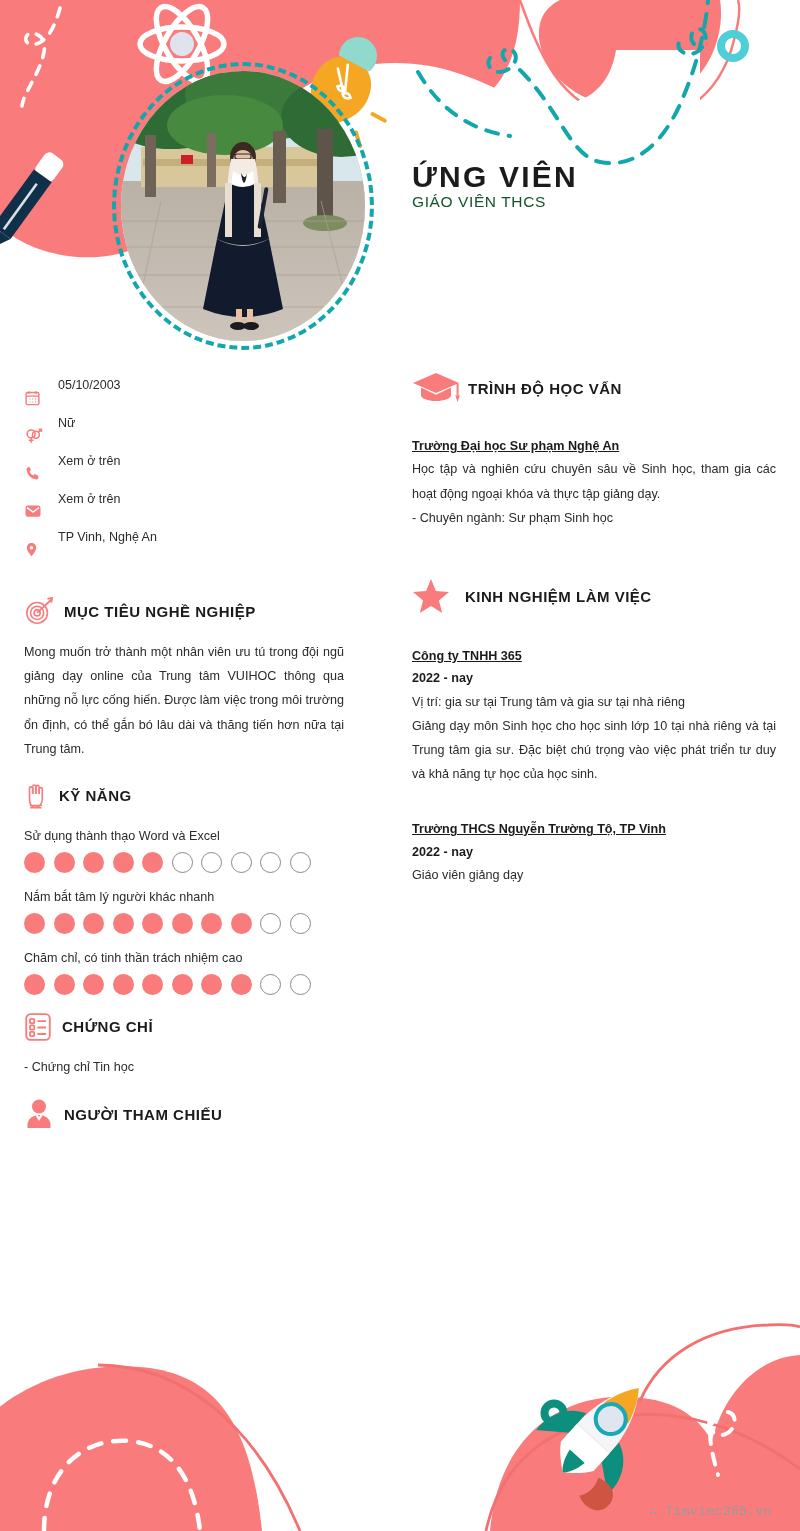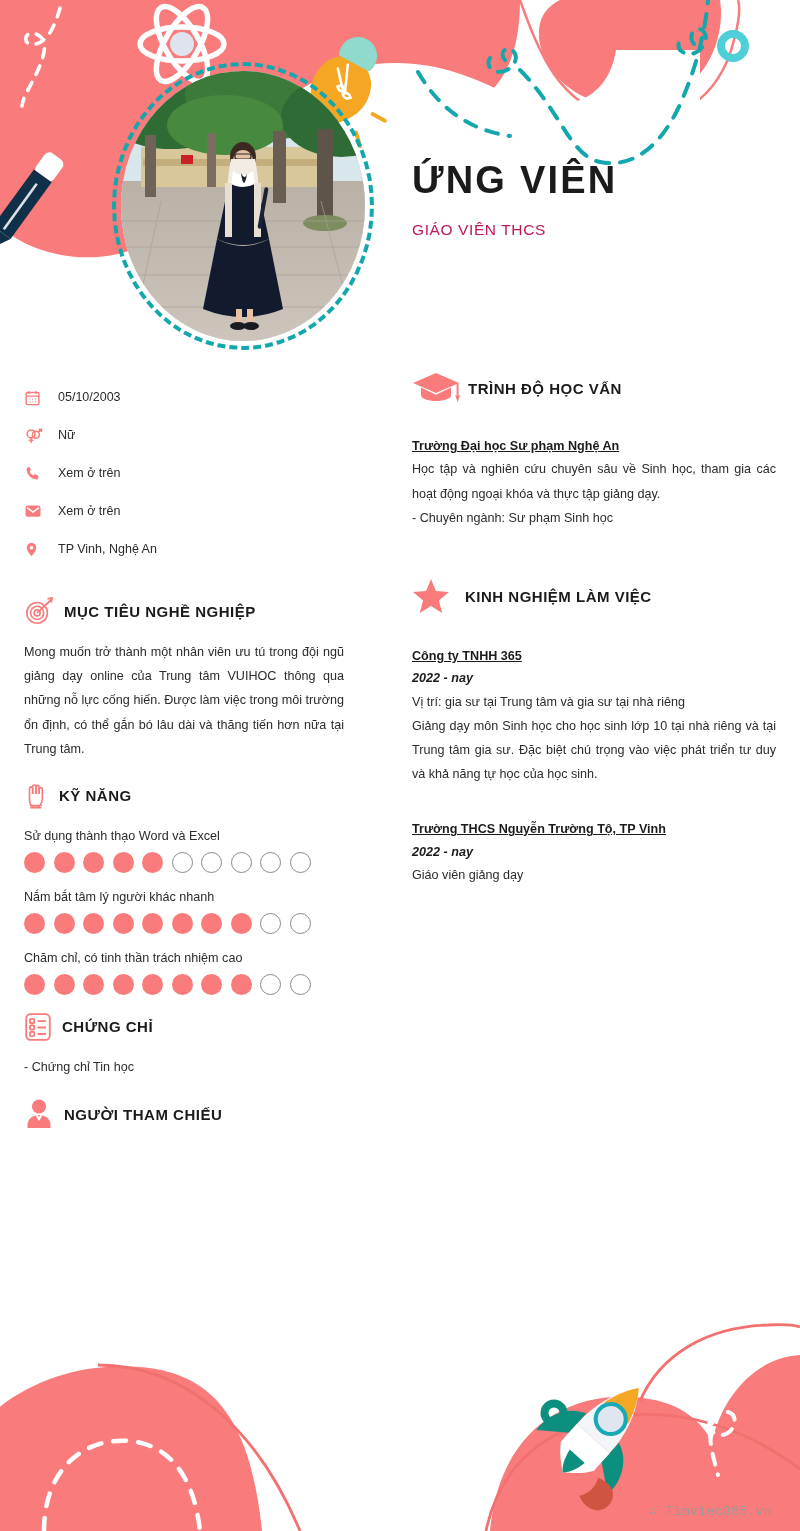--- a/index.html
+++ b/index.html
@@ -35,38 +35,37 @@
     background:#b9b2a8;
     z-index:2;
   }
   .photo-inner svg { display:block; width:100%; height:100%; }
 
   
   .header-text {
     position:absolute; left:412px; top:160px; z-index:7;
   }
   .name {
-    font-size:38px; font-weight:bold; letter-spacing:2.2px;
+    font-size:30px; font-weight:bold; letter-spacing:2.2px;
     color:#1b1b1b; line-height:1.1;
   }
   .job-title {
-    margin-top:19px;
-    font-size:15.5px; letter-spacing:.6px; color:#be185d;
+    font-size:15.5px; letter-spacing:.6px; color:#14532d;
   }
 
   
   .col-left {
     position:absolute; left:24px; top:378px; width:320px; z-index:7;
   }
   .col-right {
     position:absolute; left:412px; top:372px; width:364px; z-index:7;
   }
 
   
-  .contact-row { display:flex; align-items:center; height:38px; }
+  .contact-row { display:flex; height:38px; }
   .contact-ico { width:34px; flex:0 0 34px; display:flex; align-items:center; }
   .contact-ico svg { display:block; }
   .contact-txt { font-size:12.5px; color:#2b2b2b; }
 
   
   .sec-head { display:flex; align-items:center; gap:10px; }
   .sec-head .ico { flex:0 0 auto; display:flex; align-items:center; justify-content:center; }
   .sec-title {
     font-size:15px; font-weight:bold; letter-spacing:.5px; color:#1b1b1b;
   }
@@ -76,21 +75,21 @@
 
   
   .skill-label { font-size:12.6px; color:#2b2b2b; margin-bottom:9px; }
   .dots { display:flex; gap:8.5px; margin-bottom:17px; }
   .dot { width:21px; height:21px; border-radius:50%; }
   .dot.on  { background:#f97b7b; }
   .dot.off { background:#ffffff; border:1px solid #8a8a8a; }
 
   
   .entry-title { font-size:12.6px; font-weight:bold; color:#1b1b1b; line-height:1.78;text-decoration:underline; }
-  .entry-date  { font-size:12.6px; font-weight:bold; color:#1b1b1b; line-height:1.78;font-style:italic; }
+  .entry-date  { font-size:12.6px; font-weight:bold; color:#1b1b1b; line-height:1.78; }
   .entry-line  { font-size:12.6px; color:#2b2b2b; line-height:1.92; }
 
   
   .watermark {
     position:absolute; right:28px; bottom:12px;
     font-family:"Liberation Mono", monospace;
     font-size:13px; color:#9a9a9a; letter-spacing:.4px; z-index:9;
   }
 </style>
 </head>

